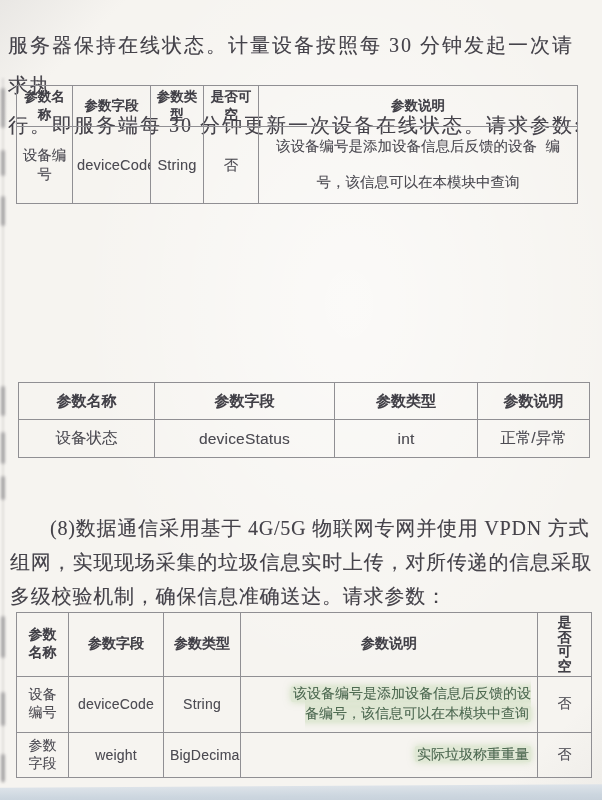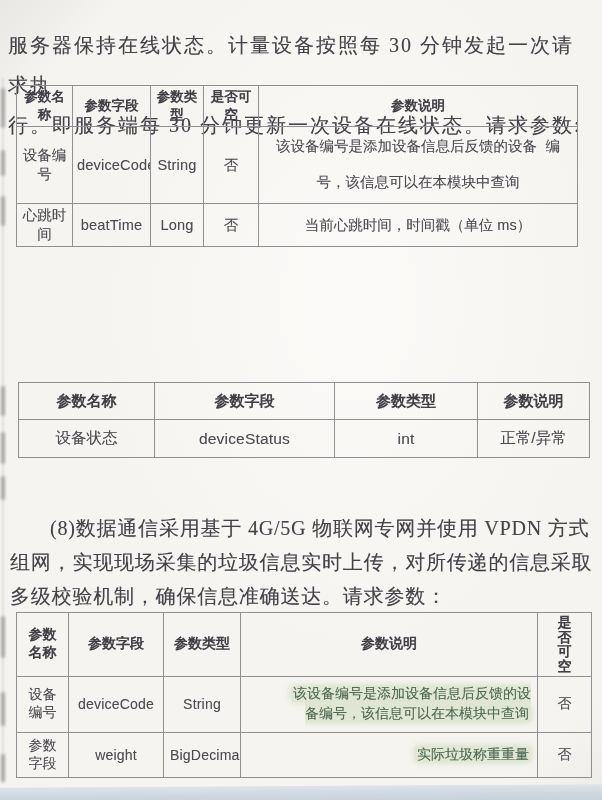--- a/index.html
+++ b/index.html
@@ -105,27 +105,20 @@
       <th>参数说明</th>
     </tr>
     <tr style="height:76px">
       <td>设备编号</td>
       <td class="code">deviceCode</td>
       <td class="code">String</td>
       <td>否</td>
       <td class="pre desc-tall">该设备编号是添加设备信息后反馈的设备 编
 号，该信息可以在本模块中查询</td>
     </tr>
-    <tr style="height:35px">
-      <td>心跳时间</td>
-      <td class="code">beatTime</td>
-      <td class="code">Long</td>
-      <td>否</td>
-      <td>当前心跳时间，时间戳（单位 ms）</td>
-    </tr>
   </tbody>
     </table>
 
 
   <table class="tbl t2">
     <colgroup>
       <col style="width:136px">
         <col style="width:180px">
         <col style="width:143px">
         <col>

